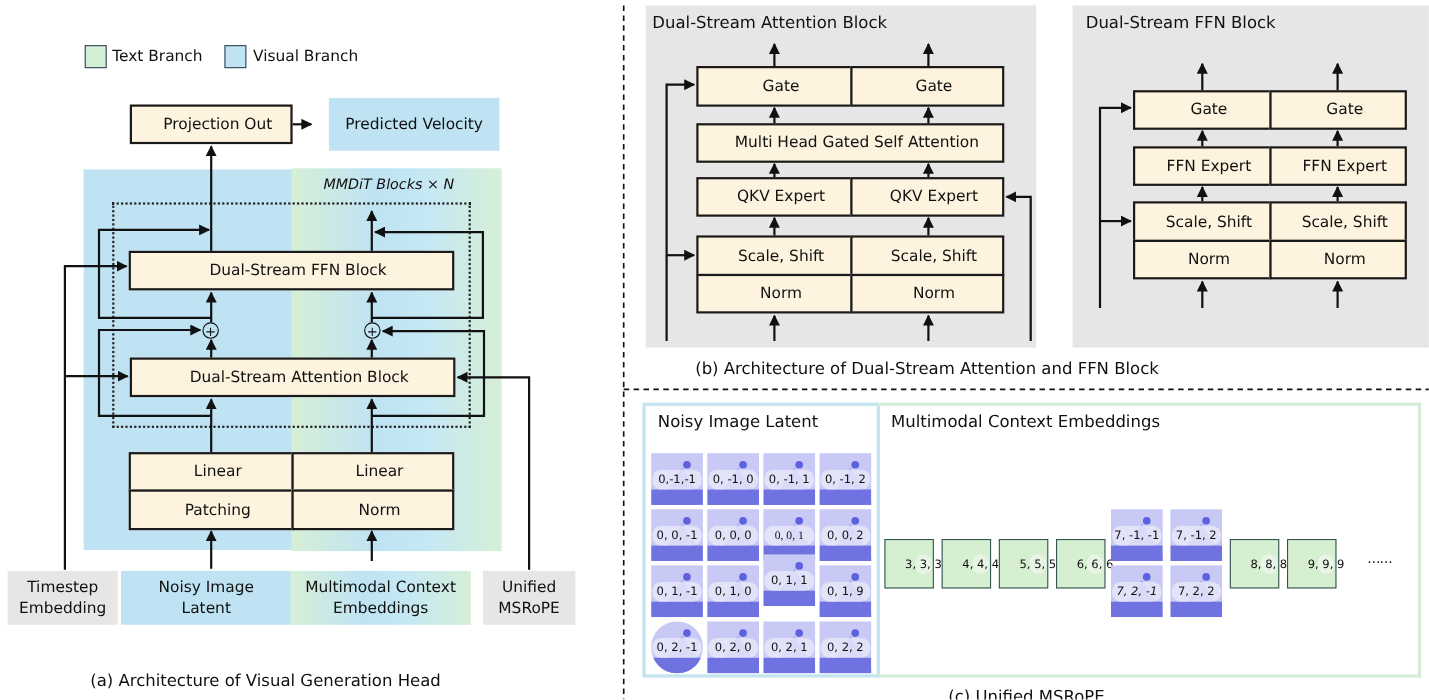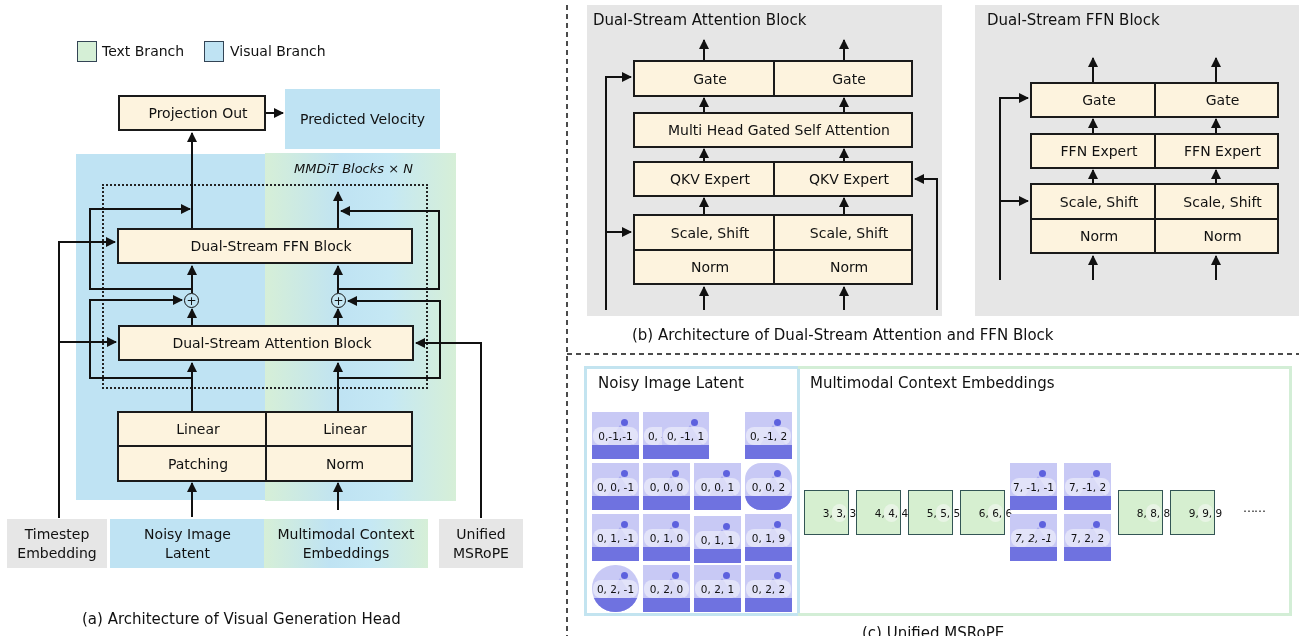--- a/index.html
+++ b/index.html
@@ -28,21 +28,21 @@
 
   <div class="abs green" style="left:77px;top:41px;width:20px;height:21px;border:1.5px solid #345;box-sizing:border-box;"></div>
   <div class="txt" style="left:102px;top:43px;">Text Branch</div>
   <div class="abs blue" style="left:204px;top:41px;width:20px;height:21px;border:1.5px solid #345;box-sizing:border-box;"></div>
   <div class="txt" style="left:230px;top:43px;">Visual Branch</div>
 
   <div class="abs blue" style="left:76px;top:154px;width:190px;height:346px;"></div>
   <div class="abs grad" style="left:265px;top:153px;width:191px;height:348px;"></div>
 
   <div class="box" style="left:118px;top:95px;width:148px;height:36px;">Projection Out</div>
-  <div class="lbl blue" style="left:285px;top:89px;width:155px;height:60px;">Predicted Velocity</div>
+  <div class="lbl blue" style="left:299px;top:89px;width:155px;height:48px;">Predicted Velocity</div>
 
   <div class="txt" style="left:294px;top:161px;font-style:italic;font-size:13px;">MMDiT Blocks × N</div>
 
   <div class="abs" style="left:102px;top:184px;width:326px;height:205px;border:2px dotted #222;box-sizing:border-box;"></div>
 
   <div class="box" style="left:117px;top:228px;width:296px;height:36px;">Dual-Stream FFN Block</div>
   <div class="box" style="left:118px;top:325px;width:296px;height:36px;">Dual-Stream Attention Block</div>
 
   <div class="box" style="left:117px;top:411px;width:150px;height:36px;">Linear</div>
   <div class="box" style="left:117px;top:445px;width:150px;height:37px;">Patching</div>
@@ -175,21 +175,21 @@
         <div class="bot"></div>
         <div class="sun"></div>
         <div class="pill">0,-1,-1</div>
       </div>
       <div class="tile" style="left: 643px; top: 412px;">
         <div class="tri"></div>
         <div class="bot"></div>
         <div class="sun"></div>
         <div class="pill">0, -1, 0</div>
       </div>
-      <div class="tile" style="left: 662px; top: 412px;">
+      <div class="tile" style="left: 694px; top: 412px;">
         <div class="tri"></div>
         <div class="bot"></div>
         <div class="sun"></div>
         <div class="pill">0, -1, 1</div>
       </div>
       <div class="tile" style="left: 745px; top: 412px;">
         <div class="tri"></div>
         <div class="bot"></div>
         <div class="sun"></div>
         <div class="pill">0, -1, 2</div>
@@ -199,45 +199,45 @@
         <div class="bot"></div>
         <div class="sun"></div>
         <div class="pill">0, 0, -1</div>
       </div>
       <div class="tile" style="left: 643px; top: 463px;">
         <div class="tri"></div>
         <div class="bot"></div>
         <div class="sun"></div>
         <div class="pill">0, 0, 0</div>
       </div>
-      <div class="tile" style="left: 694px; top: 463px;">
+      <div class="tile" style="left: 694px; top: 463px; font-family: Liberation Serif, serif;">
         <div class="tri"></div>
         <div class="bot"></div>
         <div class="sun"></div>
         <div class="pill">0, 0, 1</div>
       </div>
-      <div class="tile" style="left: 745px; top: 463px; border-radius: 16px;">
+      <div class="tile" style="left: 745px; top: 463px;">
         <div class="tri"></div>
         <div class="bot"></div>
         <div class="sun"></div>
         <div class="pill">0, 0, 2</div>
       </div>
       <div class="tile" style="left: 592px; top: 514px;">
         <div class="tri"></div>
         <div class="bot"></div>
         <div class="sun"></div>
         <div class="pill">0, 1, -1</div>
       </div>
       <div class="tile" style="left: 643px; top: 514px;">
         <div class="tri"></div>
         <div class="bot"></div>
         <div class="sun"></div>
         <div class="pill">0, 1, 0</div>
       </div>
-      <div class="tile" style="left: 694px; top: 516px;">
+      <div class="tile" style="left: 694px; top: 504px;">
         <div class="tri"></div>
         <div class="bot"></div>
         <div class="sun"></div>
         <div class="pill">0, 1, 1</div>
       </div>
       <div class="tile" style="left: 745px; top: 514px;">
         <div class="tri"></div>
         <div class="bot"></div>
         <div class="sun"></div>
         <div class="pill">0, 1, 9</div>

